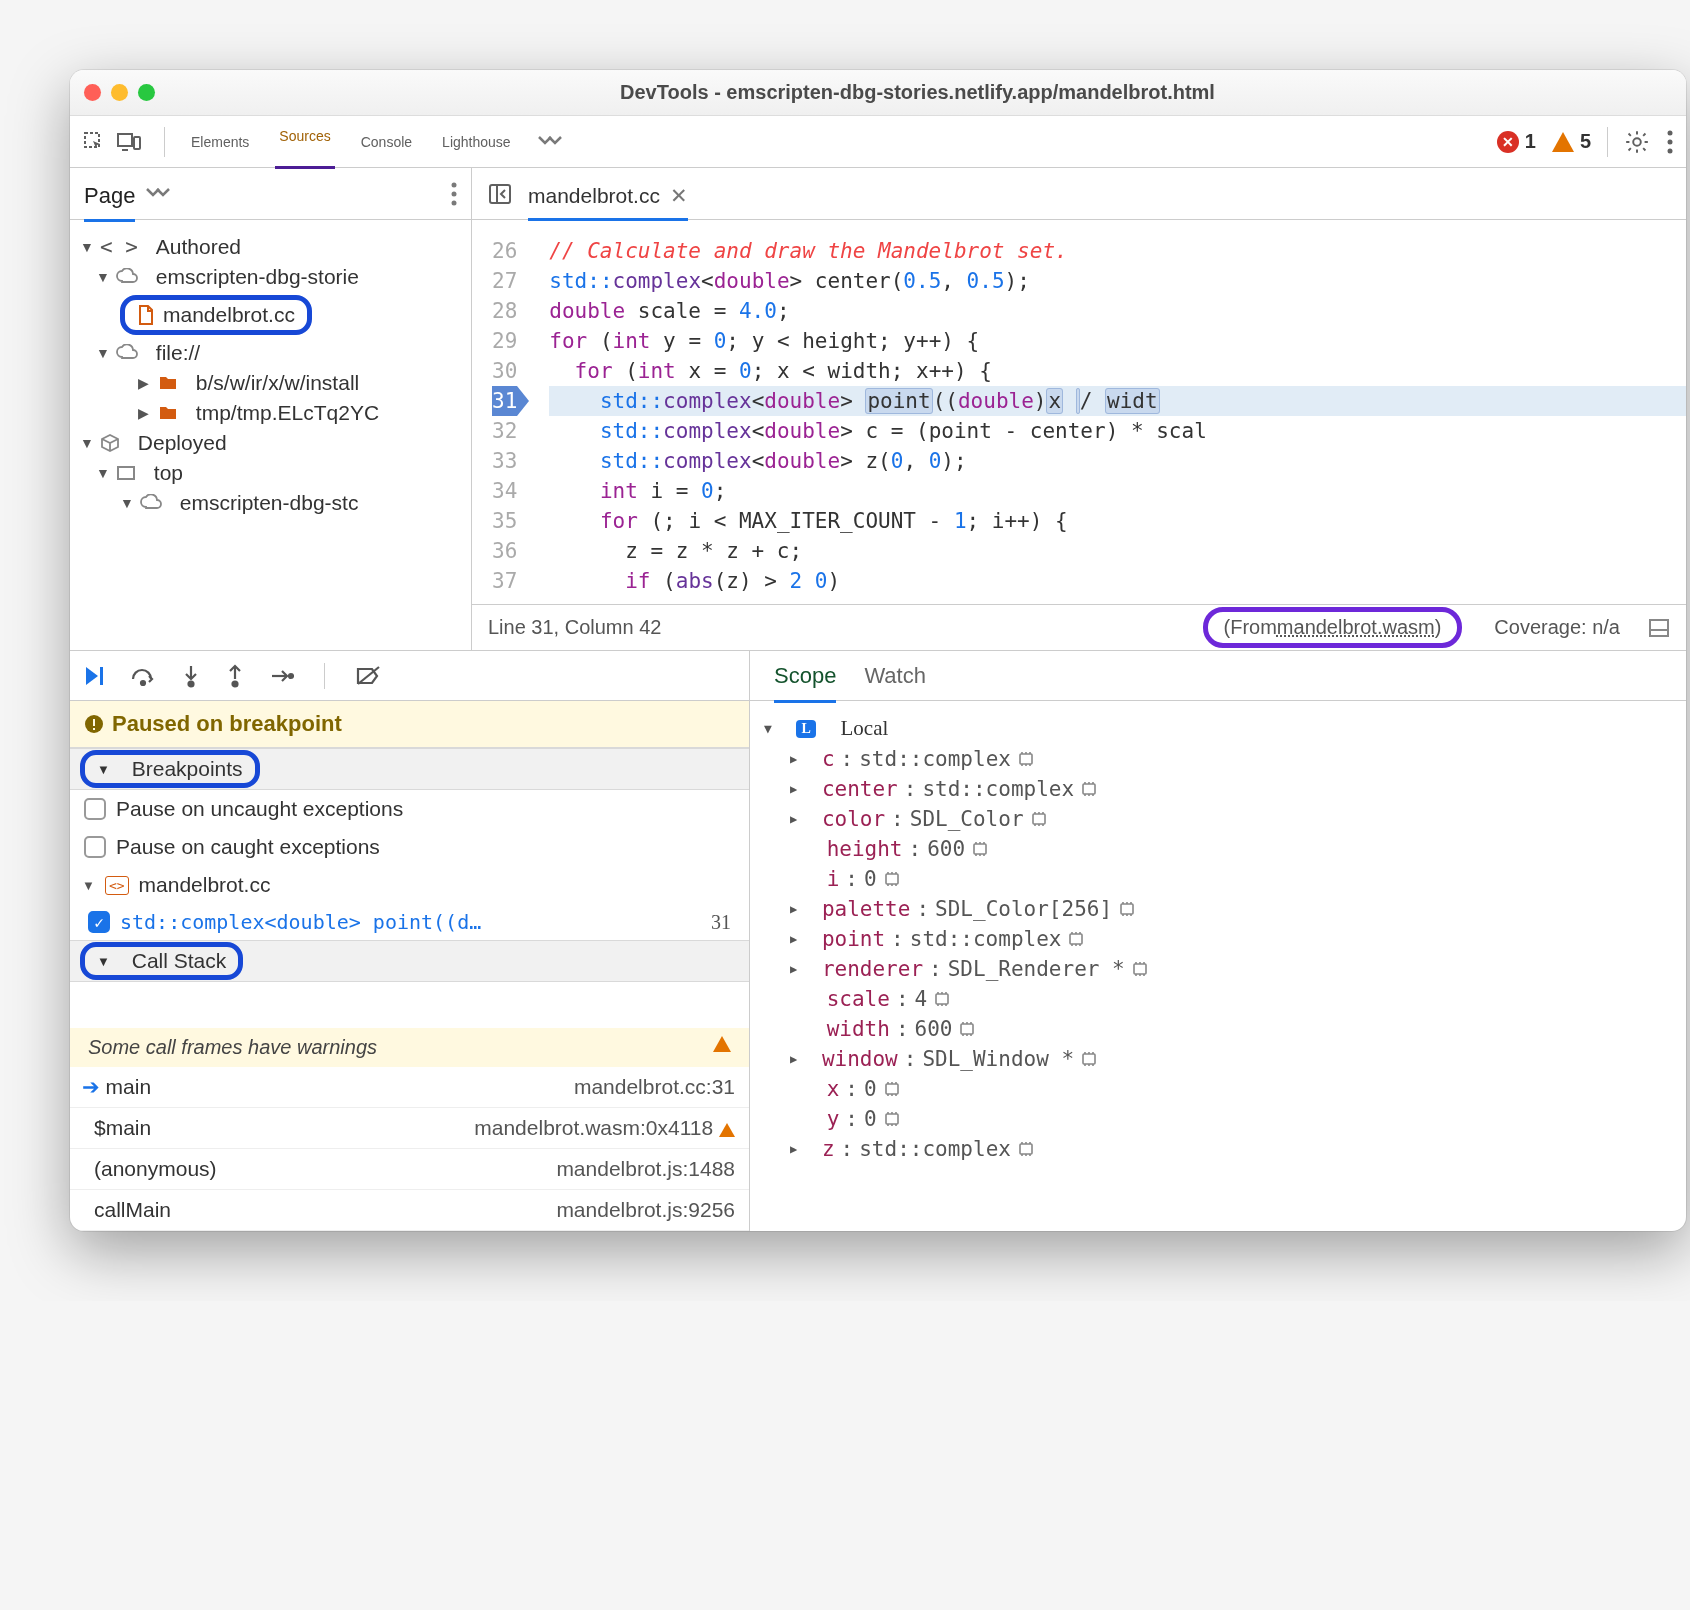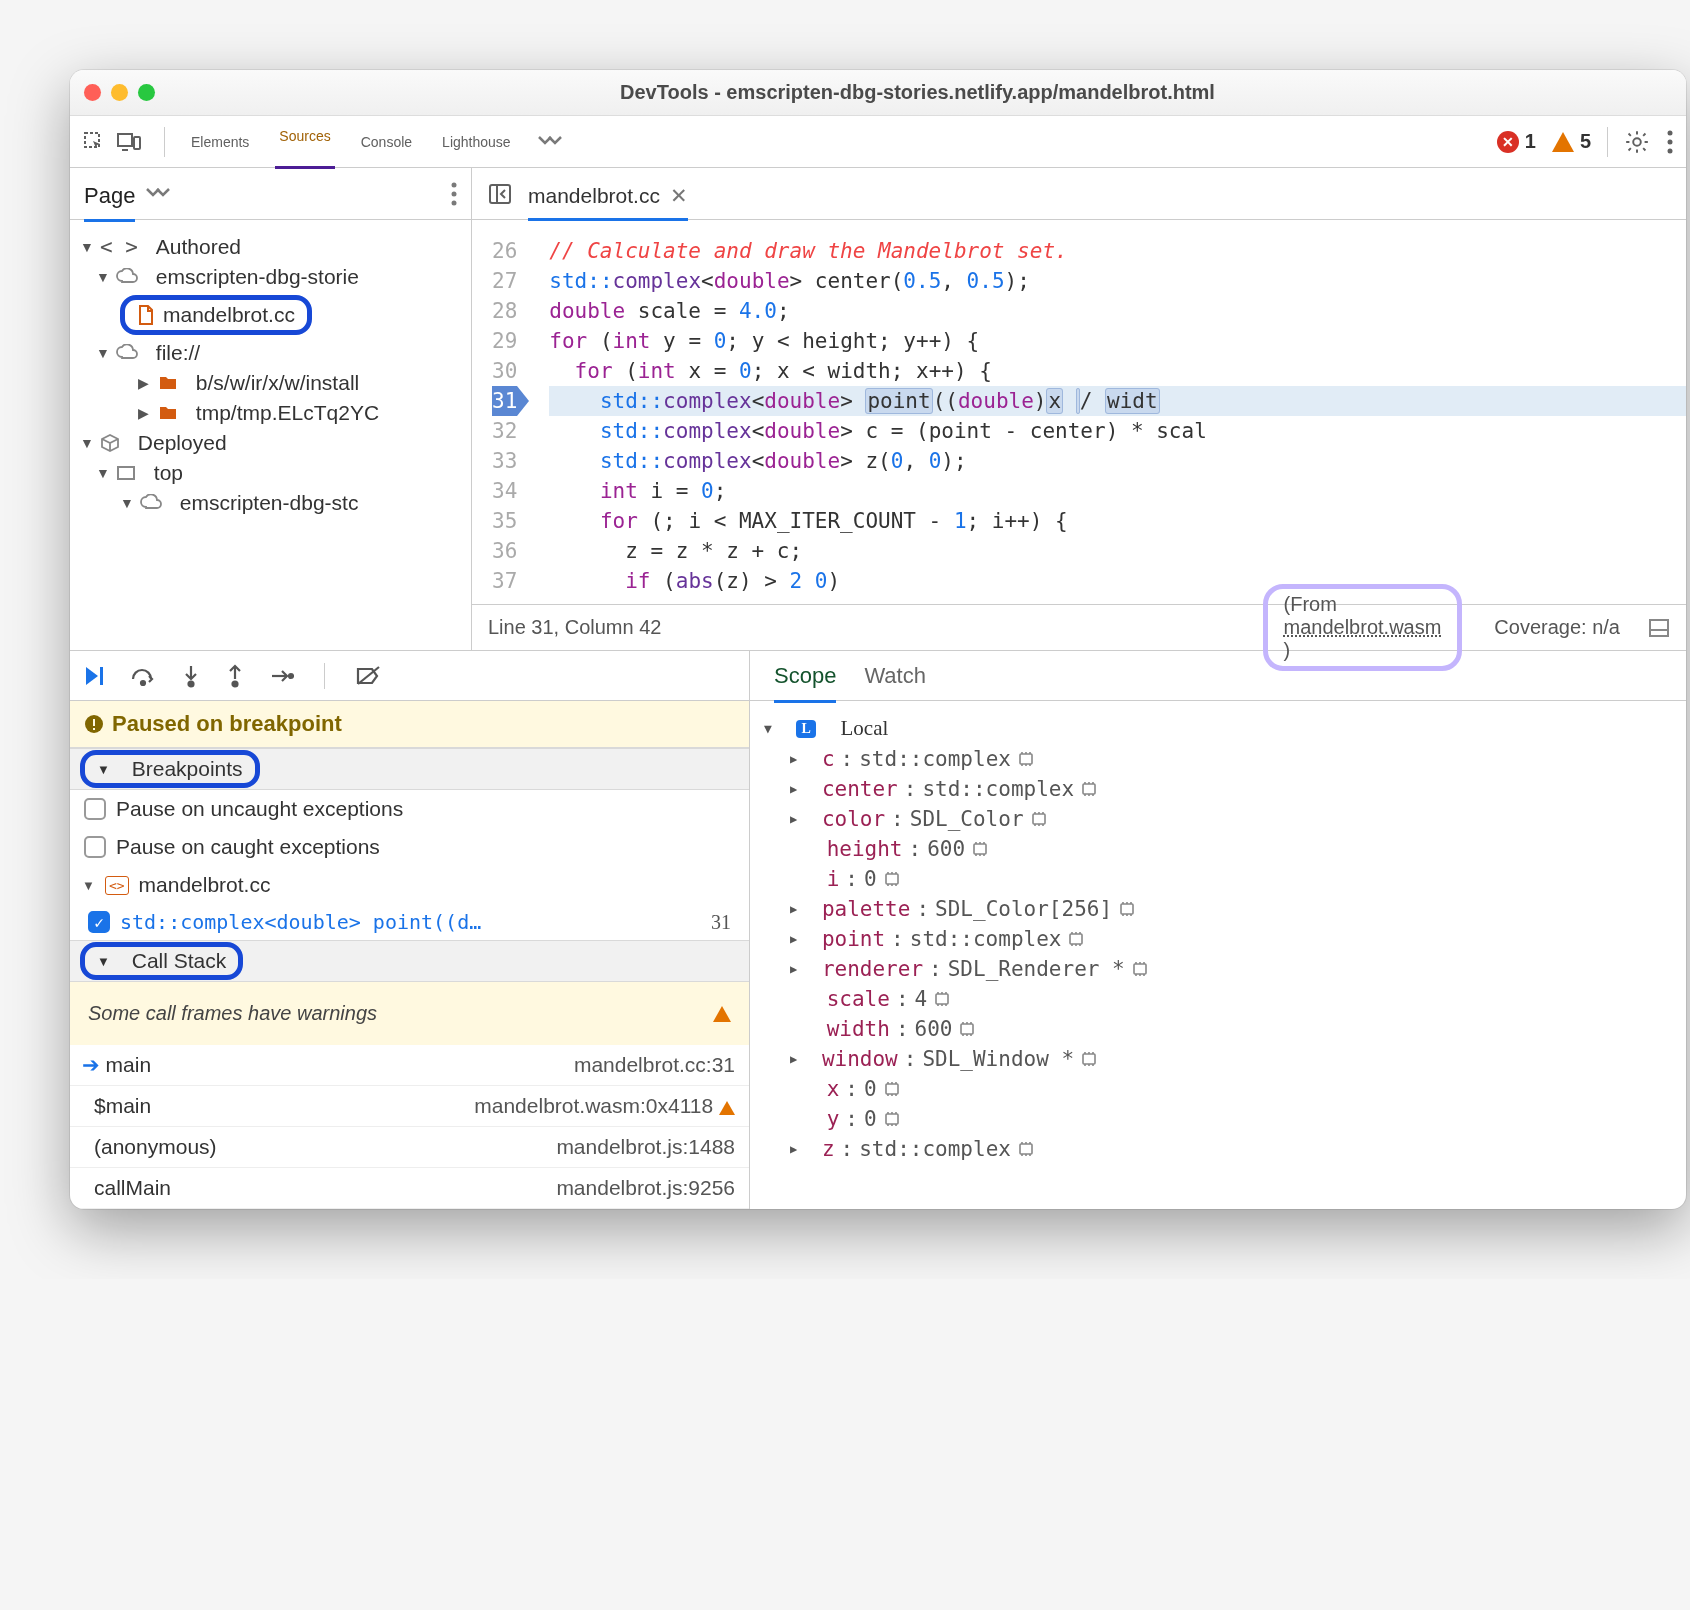--- a/index.html
+++ b/index.html
@@ -80,40 +80,40 @@
 .code-lines .exec { background:#e1ecf6; }
 .c-comment{color:#ef4444;font-style:italic}
 .c-type{color:#1a73e8}
 .c-kw{color:#9b2393}
 .c-num{color:#1a73e8}
 .c-sep{color:#1a73e8}
 .c-ident{color:#663399}
 .c-ov{background:#c9d9ee;border:1px solid #9fb8dd;border-radius:3px;padding:0 1px;}
 
 .statusbar { height:46px; border-top:1px solid #ccc; display:flex; align-items:center; padding:0 16px; font-size:20px; color:#555; gap:18px; }
-.from-pill { border:5px solid #c4b5fd; border-radius:20px; padding:4px 16px; display:inline-flex; margin-left:auto;flex-direction:column; }
+.from-pill { border:5px solid #6d28d9; border-radius:20px; padding:4px 16px; display:inline-flex; margin-left:auto; }
 .from-pill .link { text-decoration: underline dotted; }
 
 
 .debugger { display:flex; border-top:1px solid #ccc; }
 .dbg-left { width:680px; border-right:1px solid #ccc; display:flex; flex-direction:column; }
 .dbg-right { flex:1; display:flex; flex-direction:column; }
 .dbg-toolbar { height:50px; border-bottom:1px solid #ccc; display:flex; align-items:center; padding:0 14px; gap:26px; color:#555; }
 .dbg-toolbar .sep { width:1px; height:26px; background:#ccc; margin:0 4px; }
 .pause-msg { background:#fff9e0; padding:10px 14px; font-weight:700; color:#806600; font-size:22px; border-bottom:1px solid #d9d9d9; display:flex;align-items:center;gap:8px;}
 .section-hdr { background:#f1f1f1;height:42px;display:flex;align-items:center;padding:0 10px;font-size:21px;color:#333;border-top:1px solid #d9d9d9;border-bottom:1px solid #d9d9d9; gap:8px;}
 .hl-box { border:5px solid #1748d6; border-radius:16px; padding:2px 12px; display:inline-flex; align-items:center; gap:8px; }
 .chk-row { display:flex;align-items:center;gap:10px;padding:7px 14px; font-size:21px; color:#333; }
 .chk { width:22px;height:22px;border:2px solid #999;border-radius:5px; }
 .chk.checked { background:#1a73e8;border-color:#1a73e8;color:#fff;display:flex;align-items:center;justify-content:center;font-size:16px;}
 .bp-file { display:flex;align-items:center;gap:10px;padding:7px 12px;font-size:21px; }
 .bp-file .ficon { color:#d35b10;border:1px solid #d35b10;border-radius:3px;font-size:13px;padding:1px 3px;font-family:monospace; }
 .bp-item { display:flex;align-items:center;gap:10px;padding:6px 18px;font-family:ui-monospace,Menlo,monospace;font-size:20px; }
 .bp-item .ln { margin-left:auto;color:#555;font-family:-apple-system; }
-.warn-row { background:#fff9e0; padding:20px 18px; font-style:italic; color:#444;display:flex;align-items:center; }
+.warn-row { background:#fff9e0; padding:8px 18px; font-style:italic; color:#444;display:flex;align-items:flex-start;margin-top:46px; }
 .warn-row .tri-small { width:0;height:0;border-left:9px solid transparent;border-right:9px solid transparent;border-bottom:16px solid #e37400; margin-left:auto;}
 .stack-row { display:flex;align-items:center;padding:8px 14px 8px 24px;font-size:21px;border-bottom:1px solid #eee; }
 .stack-row .loc { margin-left:auto; color:#555; }
 .stack-row .arrow { color:#1a73e8; margin-right:6px; margin-left:-12px; }
 
 .scope-tabs { height:50px;border-bottom:1px solid #ccc;display:flex;align-items:center;padding:0 24px; gap:28px; font-size:22px; }
 .scope-tabs .st.active { color:#14532d; border-bottom:3px solid #1a73e8; padding-bottom:11px; margin-bottom:-14px; }
 .scope-tabs .st { color:#666; }
 .scope-body { padding:12px 10px; font-family:ui-monospace,Menlo,monospace;font-size:21px; }
 .scope-row { display:flex;align-items:center;gap:6px;padding:3px 0; }

